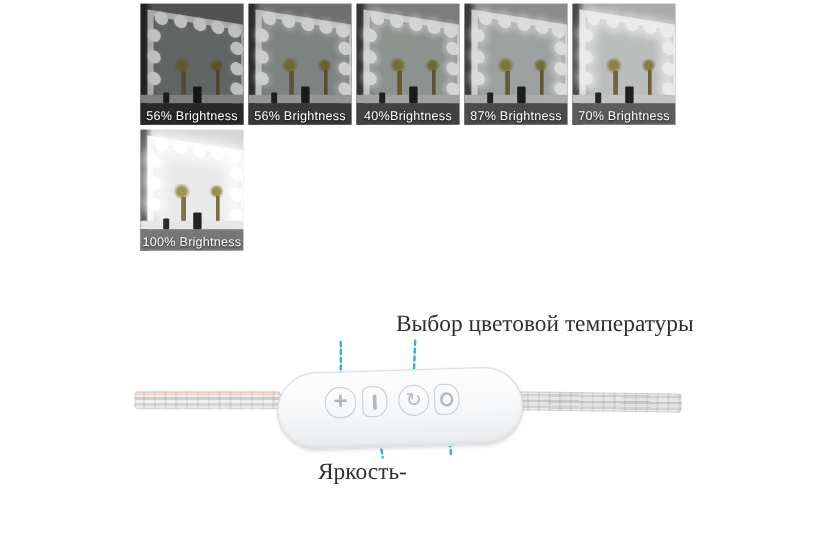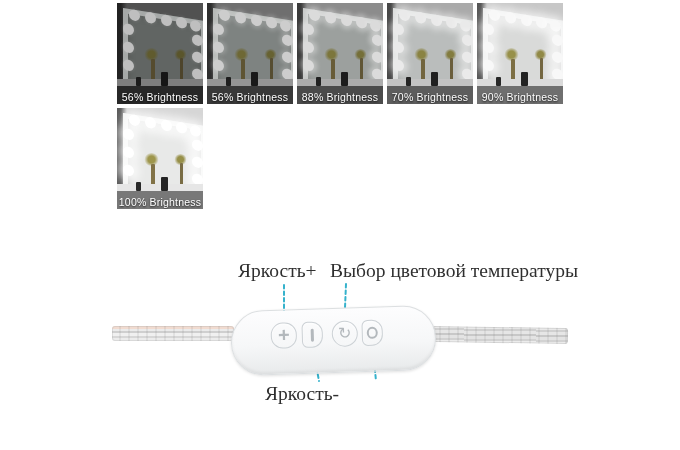--- a/index.html
+++ b/index.html
@@ -108,20 +108,45 @@
         <i class="prop" style="left: 27px; top: 45px; width: 15px; height: 13px; border-radius: 50%; background: radial-gradient(circle, rgb(110, 104, 53) 0px, rgb(110, 104, 53) 35%, transparent 72%);"></i>
         <i class="prop" style="left: 34px; top: 56px; width: 4px; height: 22px; border-radius: 1px; background: rgb(94, 84, 51);"></i>
         <i class="prop" style="left: 57px; top: 46px; width: 13px; height: 11px; border-radius: 50%; background: radial-gradient(circle, rgb(103, 98, 50) 0px, rgb(103, 98, 50) 35%, transparent 72%);"></i>
         <i class="prop" style="left: 62.5px; top: 55px; width: 3px; height: 23px; border-radius: 1px; background: rgb(86, 77, 49);"></i>
         <div class="prop" style="left: 0px; right: 0px; top: 76px; height: 7px; background: rgb(149, 149, 149);"></div>
         <div class="prop" style="inset: 83px 0px 0px; background: rgb(57, 57, 57);"></div>
         <i class="prop" style="left: 44px; top: 69px; width: 7px; height: 14px; border-radius: 1px; background: rgb(25, 25, 25);"></i>
         <i class="prop" style="left: 19px; top: 74px; width: 5px; height: 9px; border-radius: 1px; background: rgb(30, 30, 30);"></i>
         <div class="caption">56% Brightness</div>
       </div>
+      <div class="tile" style="background: linear-gradient(90deg, rgb(53, 53, 53) 0px, rgb(53, 53, 53) 4px, rgb(125, 125, 125) 10px);">
+        <div class="mirror" style="border-color: rgb(190, 193, 192); background: rgb(141, 146, 143);">
+          <i class="bulb" style="left: 1px; top: -5px; background: rgb(212, 212, 212); box-shadow: rgba(255, 255, 255, 0.306) 0px 0px 4.8px 2.6px;"></i>
+          <i class="bulb" style="left: 17px; top: -5px; background: rgb(212, 212, 212); box-shadow: rgba(255, 255, 255, 0.306) 0px 0px 4.8px 2.6px;"></i>
+          <i class="bulb" style="left: 33px; top: -5px; background: rgb(212, 212, 212); box-shadow: rgba(255, 255, 255, 0.306) 0px 0px 4.8px 2.6px;"></i>
+          <i class="bulb" style="left: 48px; top: -5px; background: rgb(212, 212, 212); box-shadow: rgba(255, 255, 255, 0.306) 0px 0px 4.8px 2.6px;"></i>
+          <i class="bulb" style="left: 62px; top: -4px; background: rgb(212, 212, 212); box-shadow: rgba(255, 255, 255, 0.306) 0px 0px 4.8px 2.6px;"></i>
+          <i class="bulb" style="left: 63.5px; top: 10px; background: rgb(212, 212, 212); box-shadow: rgba(255, 255, 255, 0.306) 0px 0px 4.8px 2.6px;"></i>
+          <i class="bulb" style="left: 64px; top: 27px; background: rgb(212, 212, 212); box-shadow: rgba(255, 255, 255, 0.306) 0px 0px 4.8px 2.6px;"></i>
+          <i class="bulb" style="left: 64px; top: 44px; background: rgb(212, 212, 212); box-shadow: rgba(255, 255, 255, 0.306) 0px 0px 4.8px 2.6px;"></i>
+          <i class="bulb" style="left: 64px; top: 60px; background: rgb(212, 212, 212); box-shadow: rgba(255, 255, 255, 0.306) 0px 0px 4.8px 2.6px;"></i>
+          <i class="bulb" style="left: -5px; top: 10px; background: rgb(212, 212, 212); box-shadow: rgba(255, 255, 255, 0.306) 0px 0px 4.8px 2.6px;"></i>
+          <i class="bulb" style="left: -5px; top: 28px; background: rgb(212, 212, 212); box-shadow: rgba(255, 255, 255, 0.306) 0px 0px 4.8px 2.6px;"></i>
+          <i class="bulb" style="left: -5px; top: 46px; background: rgb(212, 212, 212); box-shadow: rgba(255, 255, 255, 0.306) 0px 0px 4.8px 2.6px;"></i>
+        </div>
+        <i class="prop" style="left: 27px; top: 45px; width: 15px; height: 13px; border-radius: 50%; background: radial-gradient(circle, rgb(117, 111, 56) 0px, rgb(117, 111, 56) 35%, transparent 72%);"></i>
+        <i class="prop" style="left: 34px; top: 56px; width: 4px; height: 22px; border-radius: 1px; background: rgb(99, 88, 54);"></i>
+        <i class="prop" style="left: 57px; top: 46px; width: 13px; height: 11px; border-radius: 50%; background: radial-gradient(circle, rgb(110, 104, 53) 0px, rgb(110, 104, 53) 35%, transparent 72%);"></i>
+        <i class="prop" style="left: 62.5px; top: 55px; width: 3px; height: 23px; border-radius: 1px; background: rgb(91, 81, 51);"></i>
+        <div class="prop" style="left: 0px; right: 0px; top: 76px; height: 7px; background: rgb(161, 161, 161);"></div>
+        <div class="prop" style="inset: 83px 0px 0px; background: rgb(66, 66, 66);"></div>
+        <i class="prop" style="left: 44px; top: 69px; width: 7px; height: 14px; border-radius: 1px; background: rgb(27, 27, 27);"></i>
+        <i class="prop" style="left: 19px; top: 74px; width: 5px; height: 9px; border-radius: 1px; background: rgb(32, 32, 32);"></i>
+        <div class="caption">40%Brightness</div>
+      </div>
       <div class="tile" style="background: linear-gradient(90deg, rgb(59, 59, 59) 0px, rgb(59, 59, 59) 4px, rgb(140, 140, 140) 10px);">
         <div class="mirror" style="border-color: rgb(199, 201, 200); background: rgb(156, 160, 158);">
           <i class="bulb" style="left: 1px; top: -5px; background: rgb(219, 219, 219); box-shadow: rgba(255, 255, 255, 0.384) 0px 0px 5.5px 3px;"></i>
           <i class="bulb" style="left: 17px; top: -5px; background: rgb(219, 219, 219); box-shadow: rgba(255, 255, 255, 0.384) 0px 0px 5.5px 3px;"></i>
           <i class="bulb" style="left: 33px; top: -5px; background: rgb(219, 219, 219); box-shadow: rgba(255, 255, 255, 0.384) 0px 0px 5.5px 3px;"></i>
           <i class="bulb" style="left: 48px; top: -5px; background: rgb(219, 219, 219); box-shadow: rgba(255, 255, 255, 0.384) 0px 0px 5.5px 3px;"></i>
           <i class="bulb" style="left: 62px; top: -4px; background: rgb(219, 219, 219); box-shadow: rgba(255, 255, 255, 0.384) 0px 0px 5.5px 3px;"></i>
           <i class="bulb" style="left: 63.5px; top: 10px; background: rgb(219, 219, 219); box-shadow: rgba(255, 255, 255, 0.384) 0px 0px 5.5px 3px;"></i>
           <i class="bulb" style="left: 64px; top: 27px; background: rgb(219, 219, 219); box-shadow: rgba(255, 255, 255, 0.384) 0px 0px 5.5px 3px;"></i>
           <i class="bulb" style="left: 64px; top: 44px; background: rgb(219, 219, 219); box-shadow: rgba(255, 255, 255, 0.384) 0px 0px 5.5px 3px;"></i>
@@ -131,21 +156,21 @@
           <i class="bulb" style="left: -5px; top: 46px; background: rgb(219, 219, 219); box-shadow: rgba(255, 255, 255, 0.384) 0px 0px 5.5px 3px;"></i>
         </div>
         <i class="prop" style="left: 27px; top: 45px; width: 15px; height: 13px; border-radius: 50%; background: radial-gradient(circle, rgb(124, 118, 60) 0px, rgb(124, 118, 60) 35%, transparent 72%);"></i>
         <i class="prop" style="left: 34px; top: 56px; width: 4px; height: 22px; border-radius: 1px; background: rgb(104, 92, 56);"></i>
         <i class="prop" style="left: 57px; top: 46px; width: 13px; height: 11px; border-radius: 50%; background: radial-gradient(circle, rgb(117, 111, 56) 0px, rgb(117, 111, 56) 35%, transparent 72%);"></i>
         <i class="prop" style="left: 62.5px; top: 55px; width: 3px; height: 23px; border-radius: 1px; background: rgb(96, 86, 54);"></i>
         <div class="prop" style="left: 0px; right: 0px; top: 76px; height: 7px; background: rgb(172, 172, 172);"></div>
         <div class="prop" style="inset: 83px 0px 0px; background: rgb(75, 75, 75);"></div>
         <i class="prop" style="left: 44px; top: 69px; width: 7px; height: 14px; border-radius: 1px; background: rgb(28, 28, 28);"></i>
         <i class="prop" style="left: 19px; top: 74px; width: 5px; height: 9px; border-radius: 1px; background: rgb(33, 33, 33);"></i>
-        <div class="caption">88% Brightness</div>
+        <div class="caption">87% Brightness</div>
       </div>
       <div class="tile" style="background: linear-gradient(90deg, rgb(71, 71, 71) 0px, rgb(71, 71, 71) 4px, rgb(170, 170, 170) 10px);">
         <div class="mirror" style="border-color: rgb(216, 218, 217); background: rgb(186, 189, 188);">
           <i class="bulb" style="left: 1px; top: -5px; background: rgb(234, 234, 234); box-shadow: rgba(255, 255, 255, 0.537) 0px 0px 6.9px 3.8px;"></i>
           <i class="bulb" style="left: 17px; top: -5px; background: rgb(234, 234, 234); box-shadow: rgba(255, 255, 255, 0.537) 0px 0px 6.9px 3.8px;"></i>
           <i class="bulb" style="left: 33px; top: -5px; background: rgb(234, 234, 234); box-shadow: rgba(255, 255, 255, 0.537) 0px 0px 6.9px 3.8px;"></i>
           <i class="bulb" style="left: 48px; top: -5px; background: rgb(234, 234, 234); box-shadow: rgba(255, 255, 255, 0.537) 0px 0px 6.9px 3.8px;"></i>
           <i class="bulb" style="left: 62px; top: -4px; background: rgb(234, 234, 234); box-shadow: rgba(255, 255, 255, 0.537) 0px 0px 6.9px 3.8px;"></i>
           <i class="bulb" style="left: 63.5px; top: 10px; background: rgb(234, 234, 234); box-shadow: rgba(255, 255, 255, 0.537) 0px 0px 6.9px 3.8px;"></i>
           <i class="bulb" style="left: 64px; top: 27px; background: rgb(234, 234, 234); box-shadow: rgba(255, 255, 255, 0.537) 0px 0px 6.9px 3.8px;"></i>
@@ -158,45 +183,20 @@
         <i class="prop" style="left: 27px; top: 45px; width: 15px; height: 13px; border-radius: 50%; background: radial-gradient(circle, rgb(138, 131, 66) 0px, rgb(138, 131, 66) 35%, transparent 72%);"></i>
         <i class="prop" style="left: 34px; top: 56px; width: 4px; height: 22px; border-radius: 1px; background: rgb(114, 101, 62);"></i>
         <i class="prop" style="left: 57px; top: 46px; width: 13px; height: 11px; border-radius: 50%; background: radial-gradient(circle, rgb(131, 124, 63) 0px, rgb(131, 124, 63) 35%, transparent 72%);"></i>
         <i class="prop" style="left: 62.5px; top: 55px; width: 3px; height: 23px; border-radius: 1px; background: rgb(106, 94, 60);"></i>
         <div class="prop" style="left: 0px; right: 0px; top: 76px; height: 7px; background: rgb(195, 195, 195);"></div>
         <div class="prop" style="inset: 83px 0px 0px; background: rgb(93, 93, 93);"></div>
         <i class="prop" style="left: 44px; top: 69px; width: 7px; height: 14px; border-radius: 1px; background: rgb(31, 31, 31);"></i>
         <i class="prop" style="left: 19px; top: 74px; width: 5px; height: 9px; border-radius: 1px; background: rgb(36, 36, 36);"></i>
         <div class="caption">70% Brightness</div>
       </div>
-      <div class="tile" style="background: linear-gradient(90deg, rgb(84, 84, 84) 0px, rgb(84, 84, 84) 4px, rgb(199, 199, 199) 10px);">
-        <div class="mirror" style="border-color: rgb(233, 234, 234); background: rgb(217, 218, 217);">
-          <i class="bulb" style="left: 1px; top: -5px; background: rgb(248, 248, 248); box-shadow: rgba(255, 255, 255, 0.694) 0px 0px 8.3px 4.6px;"></i>
-          <i class="bulb" style="left: 17px; top: -5px; background: rgb(248, 248, 248); box-shadow: rgba(255, 255, 255, 0.694) 0px 0px 8.3px 4.6px;"></i>
-          <i class="bulb" style="left: 33px; top: -5px; background: rgb(248, 248, 248); box-shadow: rgba(255, 255, 255, 0.694) 0px 0px 8.3px 4.6px;"></i>
-          <i class="bulb" style="left: 48px; top: -5px; background: rgb(248, 248, 248); box-shadow: rgba(255, 255, 255, 0.694) 0px 0px 8.3px 4.6px;"></i>
-          <i class="bulb" style="left: 62px; top: -4px; background: rgb(248, 248, 248); box-shadow: rgba(255, 255, 255, 0.694) 0px 0px 8.3px 4.6px;"></i>
-          <i class="bulb" style="left: 63.5px; top: 10px; background: rgb(248, 248, 248); box-shadow: rgba(255, 255, 255, 0.694) 0px 0px 8.3px 4.6px;"></i>
-          <i class="bulb" style="left: 64px; top: 27px; background: rgb(248, 248, 248); box-shadow: rgba(255, 255, 255, 0.694) 0px 0px 8.3px 4.6px;"></i>
-          <i class="bulb" style="left: 64px; top: 44px; background: rgb(248, 248, 248); box-shadow: rgba(255, 255, 255, 0.694) 0px 0px 8.3px 4.6px;"></i>
-          <i class="bulb" style="left: 64px; top: 60px; background: rgb(248, 248, 248); box-shadow: rgba(255, 255, 255, 0.694) 0px 0px 8.3px 4.6px;"></i>
-          <i class="bulb" style="left: -5px; top: 10px; background: rgb(248, 248, 248); box-shadow: rgba(255, 255, 255, 0.694) 0px 0px 8.3px 4.6px;"></i>
-          <i class="bulb" style="left: -5px; top: 28px; background: rgb(248, 248, 248); box-shadow: rgba(255, 255, 255, 0.694) 0px 0px 8.3px 4.6px;"></i>
-          <i class="bulb" style="left: -5px; top: 46px; background: rgb(248, 248, 248); box-shadow: rgba(255, 255, 255, 0.694) 0px 0px 8.3px 4.6px;"></i>
-        </div>
-        <i class="prop" style="left: 27px; top: 45px; width: 15px; height: 13px; border-radius: 50%; background: radial-gradient(circle, rgb(151, 144, 73) 0px, rgb(151, 144, 73) 35%, transparent 72%);"></i>
-        <i class="prop" style="left: 34px; top: 56px; width: 4px; height: 22px; border-radius: 1px; background: rgb(124, 110, 67);"></i>
-        <i class="prop" style="left: 57px; top: 46px; width: 13px; height: 11px; border-radius: 50%; background: radial-gradient(circle, rgb(145, 137, 70) 0px, rgb(145, 137, 70) 35%, transparent 72%);"></i>
-        <i class="prop" style="left: 62.5px; top: 55px; width: 3px; height: 23px; border-radius: 1px; background: rgb(116, 103, 65);"></i>
-        <div class="prop" style="left: 0px; right: 0px; top: 76px; height: 7px; background: rgb(218, 218, 218);"></div>
-        <div class="prop" style="inset: 83px 0px 0px; background: rgb(111, 111, 111);"></div>
-        <i class="prop" style="left: 44px; top: 69px; width: 7px; height: 14px; border-radius: 1px; background: rgb(34, 34, 34);"></i>
-        <i class="prop" style="left: 19px; top: 74px; width: 5px; height: 9px; border-radius: 1px; background: rgb(39, 39, 39);"></i>
-        <div class="caption">90% Brightness</div>
-      </div>
       <div class="tile" style="background: linear-gradient(90deg, rgb(90, 90, 90) 0px, rgb(90, 90, 90) 4px, rgb(214, 214, 214) 10px);">
         <div class="mirror" style="border-color: rgb(242, 243, 242); background: rgb(232, 233, 232);">
           <i class="bulb" style="left: 1px; top: -5px; background: rgb(255, 255, 255); box-shadow: rgba(255, 255, 255, 0.77) 0px 0px 9px 5px;"></i>
           <i class="bulb" style="left: 17px; top: -5px; background: rgb(255, 255, 255); box-shadow: rgba(255, 255, 255, 0.77) 0px 0px 9px 5px;"></i>
           <i class="bulb" style="left: 33px; top: -5px; background: rgb(255, 255, 255); box-shadow: rgba(255, 255, 255, 0.77) 0px 0px 9px 5px;"></i>
           <i class="bulb" style="left: 48px; top: -5px; background: rgb(255, 255, 255); box-shadow: rgba(255, 255, 255, 0.77) 0px 0px 9px 5px;"></i>
           <i class="bulb" style="left: 62px; top: -4px; background: rgb(255, 255, 255); box-shadow: rgba(255, 255, 255, 0.77) 0px 0px 9px 5px;"></i>
           <i class="bulb" style="left: 63.5px; top: 10px; background: rgb(255, 255, 255); box-shadow: rgba(255, 255, 255, 0.77) 0px 0px 9px 5px;"></i>
           <i class="bulb" style="left: 64px; top: 27px; background: rgb(255, 255, 255); box-shadow: rgba(255, 255, 255, 0.77) 0px 0px 9px 5px;"></i>
           <i class="bulb" style="left: 64px; top: 44px; background: rgb(255, 255, 255); box-shadow: rgba(255, 255, 255, 0.77) 0px 0px 9px 5px;"></i>
@@ -239,17 +239,16 @@
       <i class="glyph-bar"></i>
     </div>
     <div class="btn b3">
       <span class="glyph-cycle">↻</span>
     </div>
     <div class="btn b4">
       <i class="glyph-ring"></i>
     </div>
   </div>
 
-  <div class="lbl" id="lbl-up">Яркость+</div>
   <div class="lbl" id="lbl-down">Яркость-</div>
   <div class="lbl" id="lbl-temp">Выбор цветовой температуры</div>
 
 </div>
 
 </body></html>

